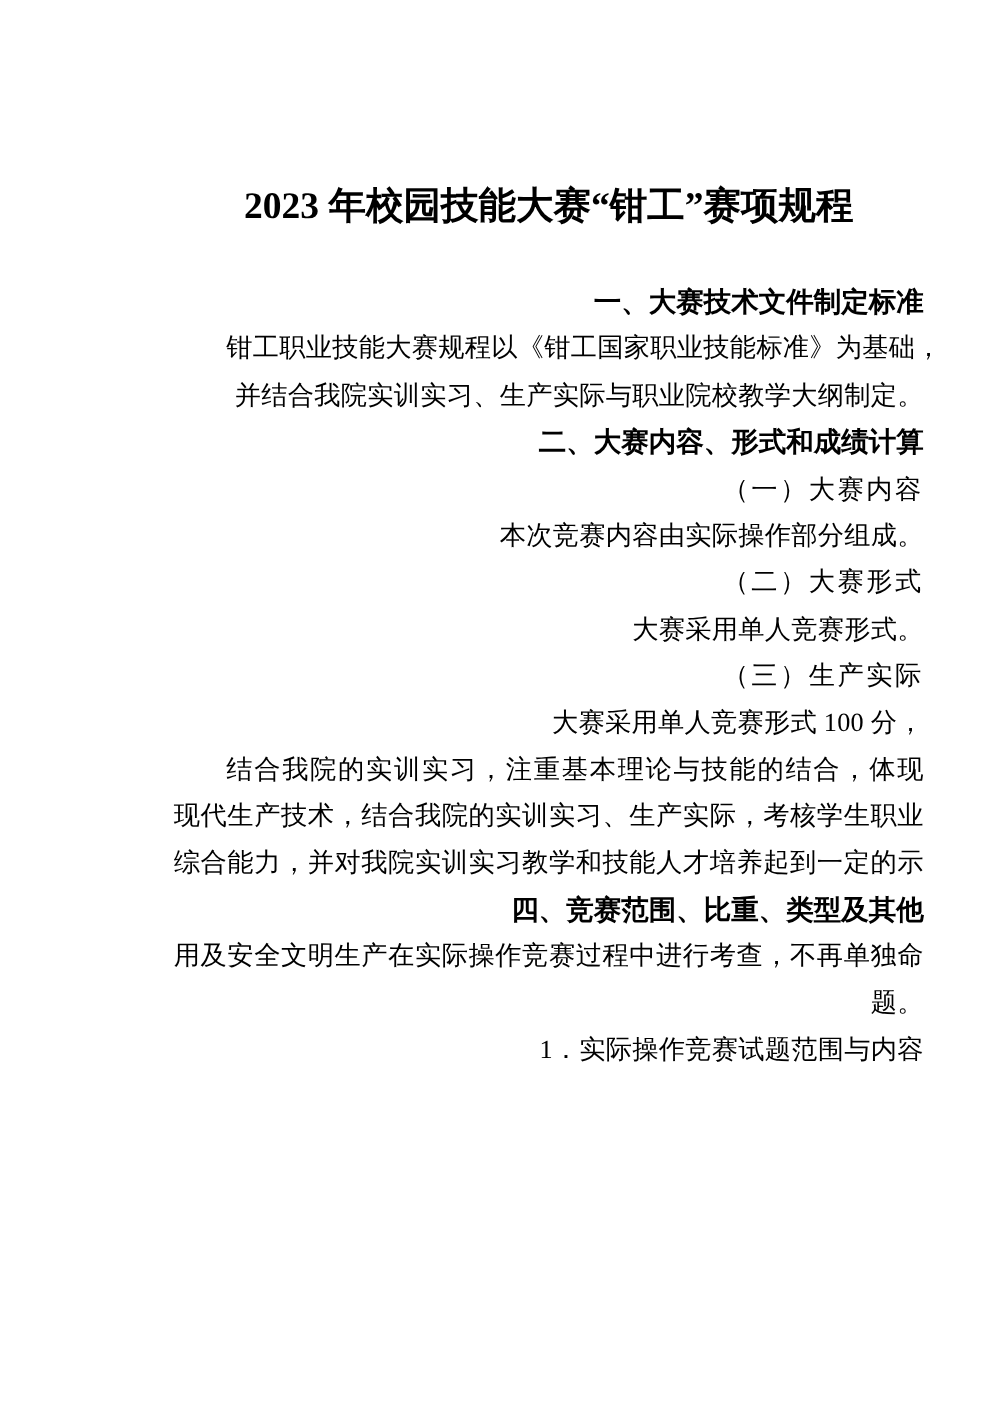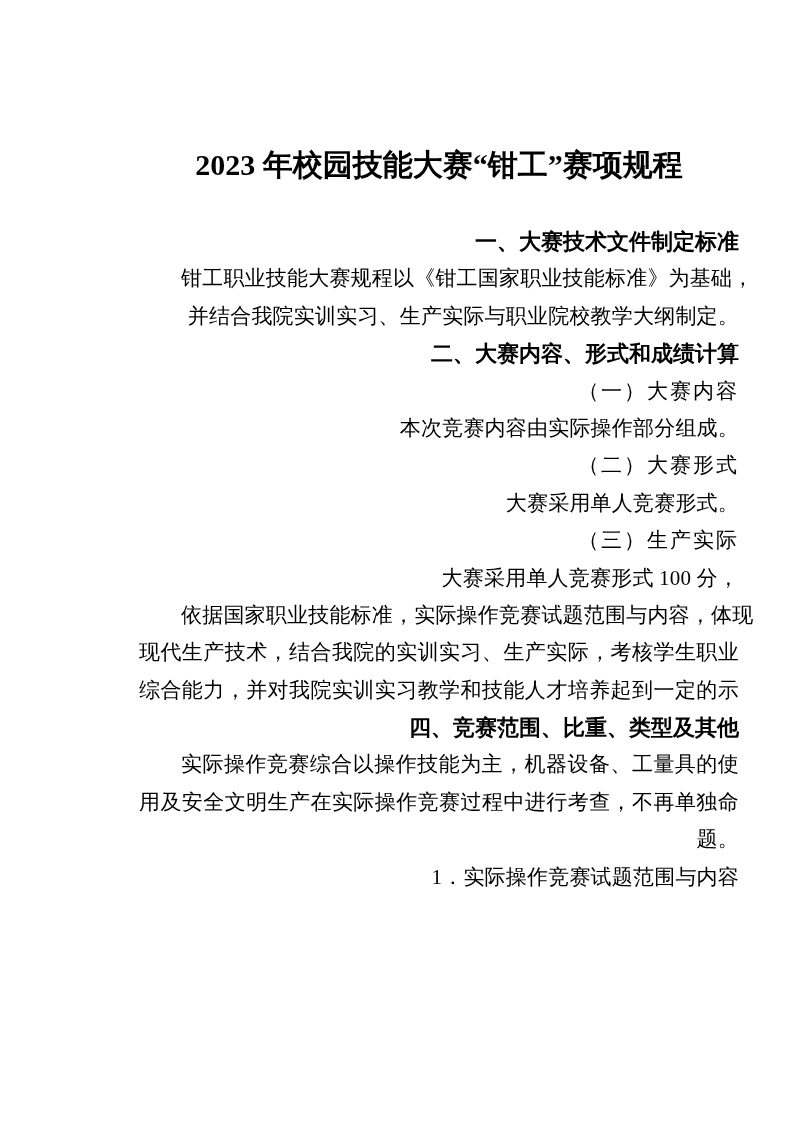--- a/index.html
+++ b/index.html
@@ -75,23 +75,22 @@
         <div class="line h1 indent">一、大赛技术文件制定标准</div>
         <div class="line body indent stretch">钳工职业技能大赛规程以《钳工国家职业技能标准》为基础，</div>
         <div class="line body">并结合我院实训实习、生产实际与职业院校教学大纲制定。</div>
         <div class="line h1 indent">二、大赛内容、形式和成绩计算</div>
         <div class="line sub indent">（一）大赛内容</div>
         <div class="line body indent">本次竞赛内容由实际操作部分组成。</div>
         <div class="line sub indent">（二）大赛形式</div>
         <div class="line body indent">大赛采用单人竞赛形式。</div>
         <div class="line sub indent">（三）生产实际</div>
         <div class="line body indent">大赛采用单人竞赛形式 100 分，</div>
-        <div class="line body indent stretch">依据国家职业技能标准，实际操作竞赛试题范围与内容，体现</div>
+        <div class="line body indent stretch">结合我院的实训实习，注重基本理论与技能的结合，体现</div>
         <div class="line body stretch">现代生产技术，结合我院的实训实习、生产实际，考核学生职业</div>
         <div class="line body stretch">综合能力，并对我院实训实习教学和技能人才培养起到一定的示</div>
         <div class="line h1 indent">四、竞赛范围、比重、类型及其他</div>
-        <div class="line body indent stretch">实际操作竞赛综合以操作技能为主，机器设备、工量具的使</div>
         <div class="line body stretch">用及安全文明生产在实际操作竞赛过程中进行考查，不再单独命</div>
         <div class="line body">题。</div>
         <div class="line body indent">1．实际操作竞赛试题范围与内容</div>
       </div>
   </div>
 </div>
 
 </body></html>

